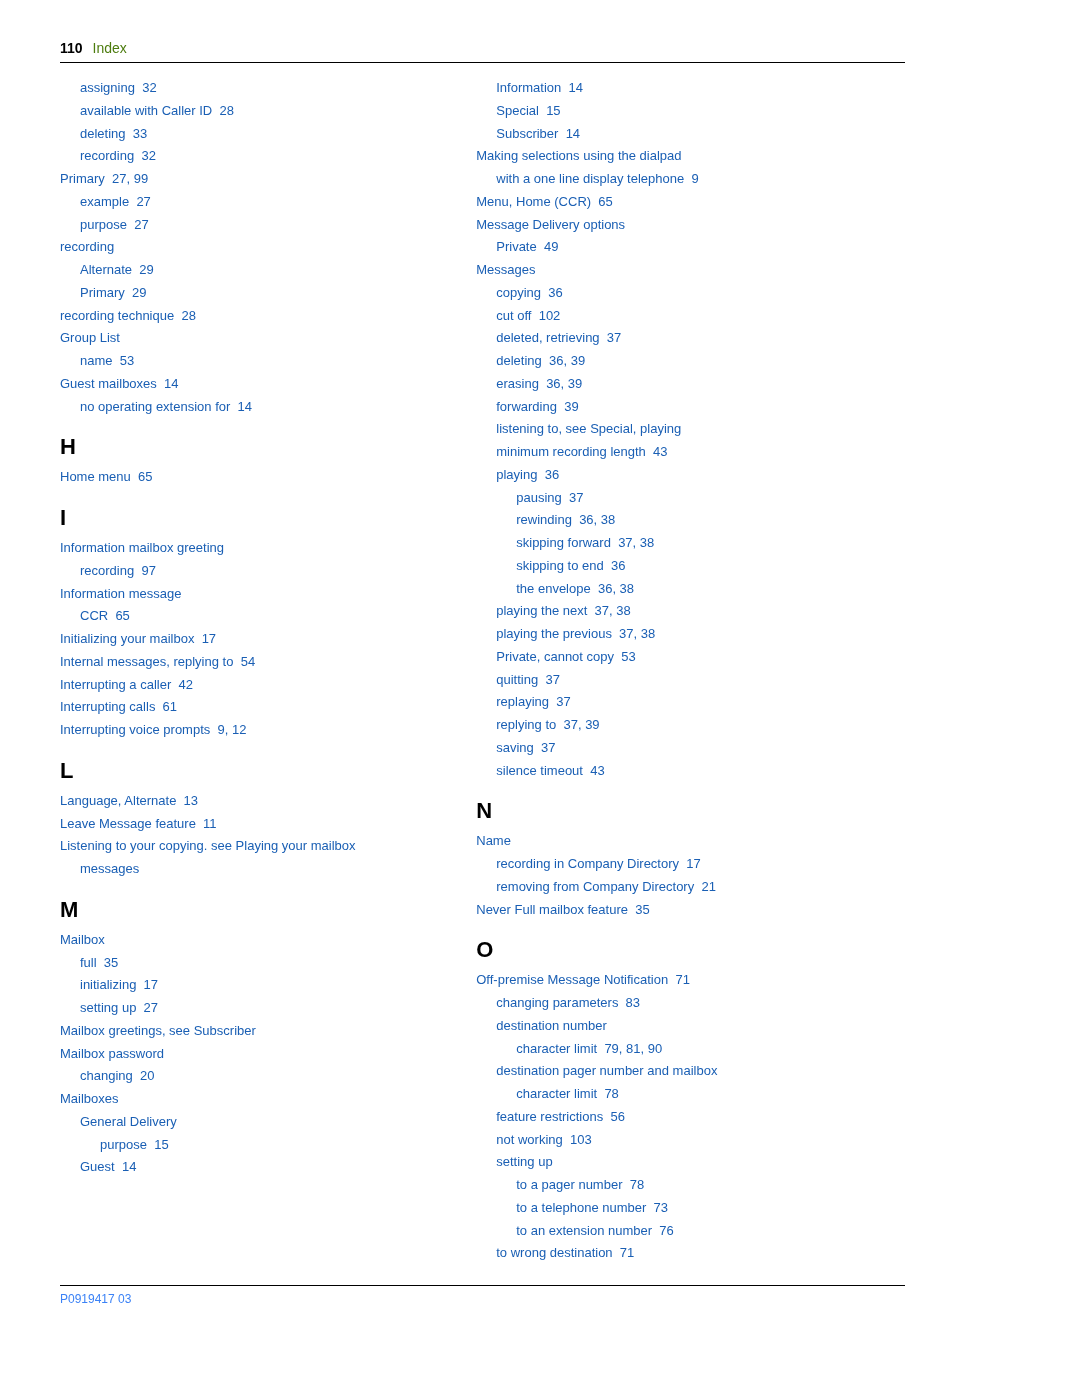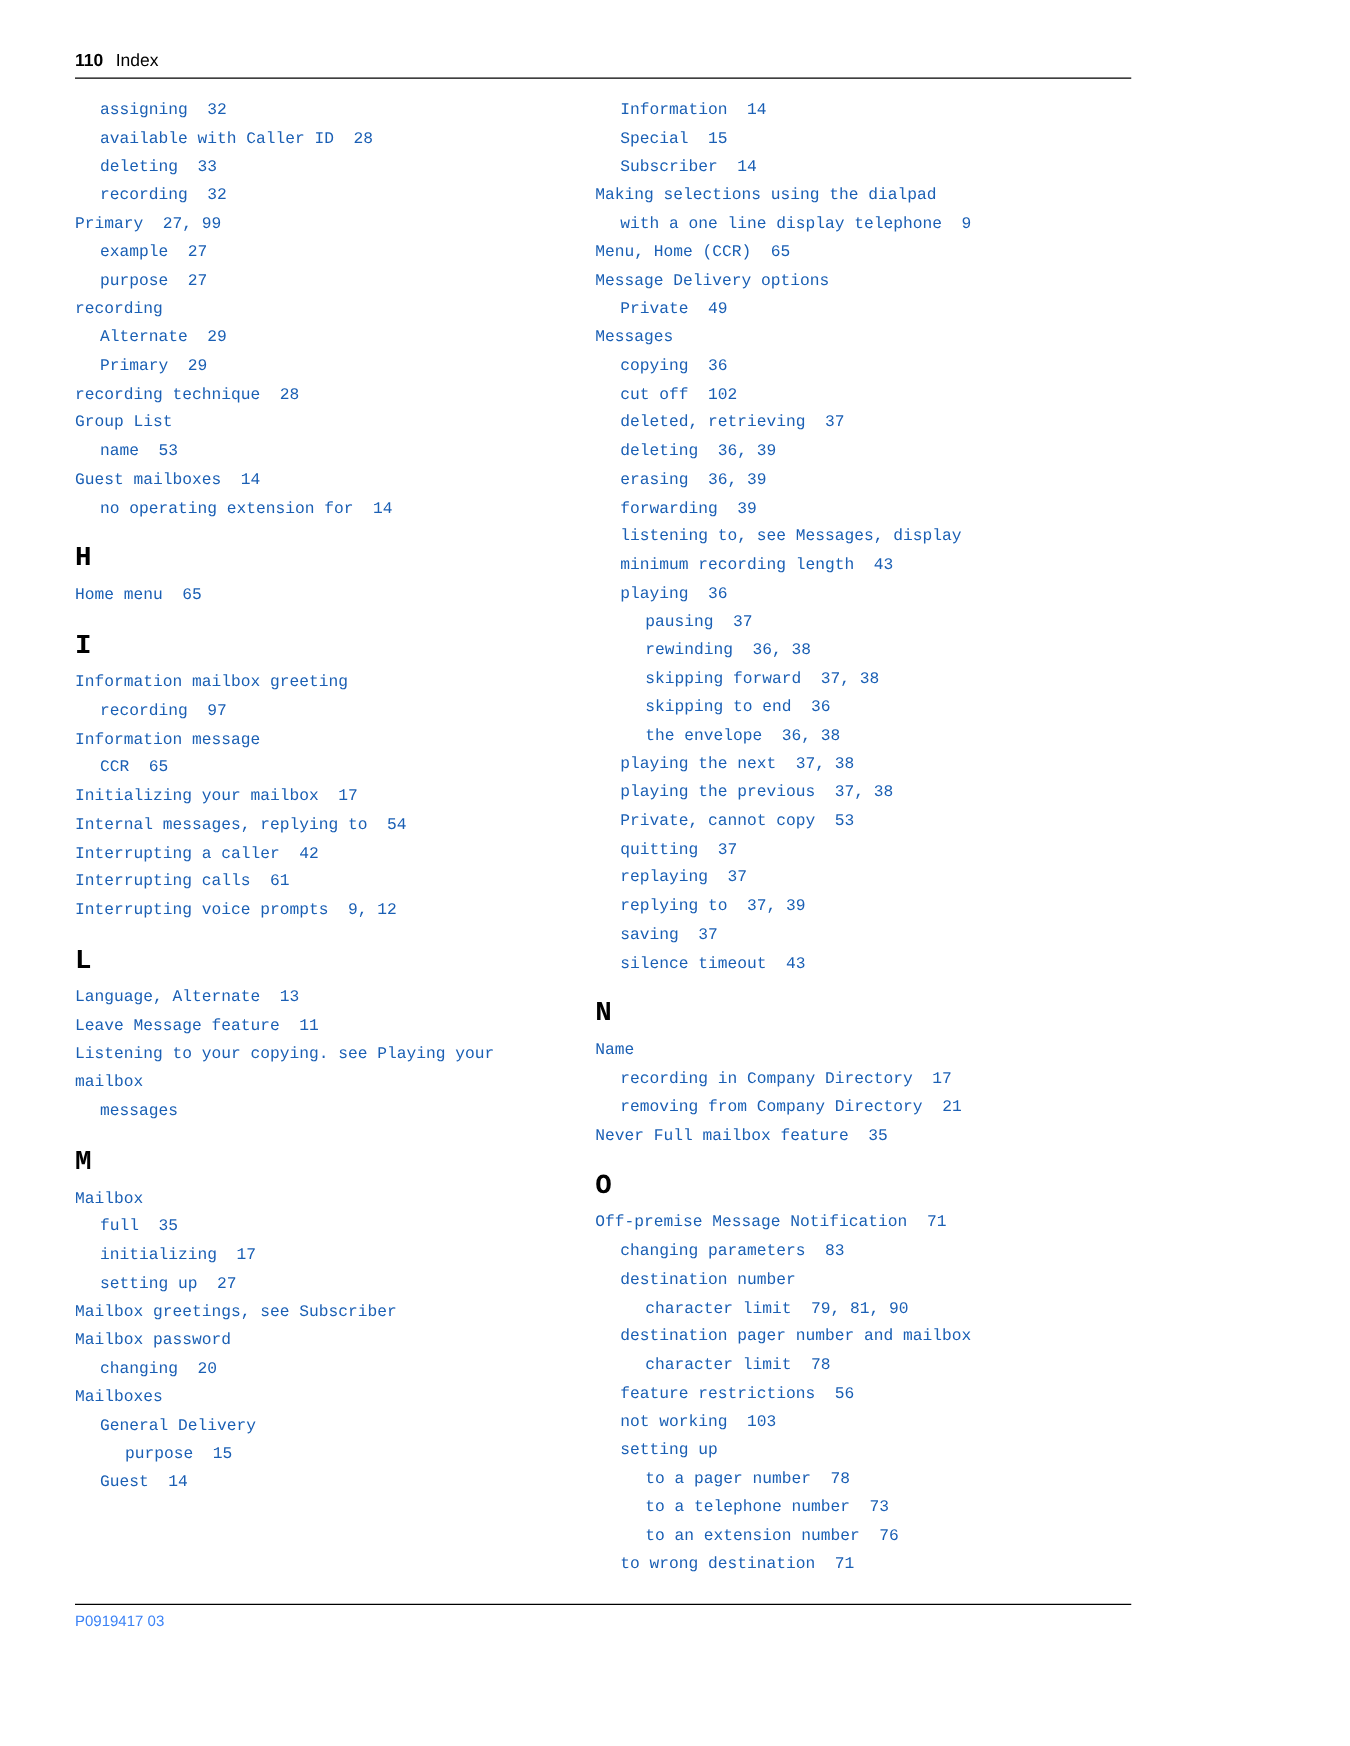--- a/index.html
+++ b/index.html
@@ -25,34 +25,33 @@
       padding-bottom: 6px;
       margin-bottom: 14px;
     }
     .top-bar-title {
       font-weight: bold;
       font-size: 14px;
       color: #000;
     }
     .top-bar-section {
       font-size: 14px;
-      color: #000000;
+      color: #4d7c0f;
       margin-left: 10px;
     }
     .bottom-bar {
       border-top: 1px solid #000;
       padding-top: 6px;
       margin-top: 20px;
       font-size: 12px;
       color: #3b82f6;
     }
     .columns {
       display: flex;
       gap: 0;
-      font-family: Liberation Mono, monospace;
     }
     .col-left {
       width: 460px;
       padding-right: 30px;
     }
     .col-right {
       width: 500px;
       padding-left: 10px;
     }
     .index-entry {
@@ -163,21 +162,21 @@
         <span class="entry-line">Menu, Home (CCR)&nbsp;&nbsp;<span class="num">65</span></span>
         <span class="entry-line">Message Delivery options</span>
         <span class="entry-line indent1">Private&nbsp;&nbsp;<span class="num">49</span></span>
         <span class="entry-line">Messages</span>
         <span class="entry-line indent1">copying&nbsp;&nbsp;<span class="num">36</span></span>
         <span class="entry-line indent1">cut off&nbsp;&nbsp;<span class="num">102</span></span>
         <span class="entry-line indent1">deleted, retrieving&nbsp;&nbsp;<span class="num">37</span></span>
         <span class="entry-line indent1">deleting&nbsp;&nbsp;<span class="num">36, 39</span></span>
         <span class="entry-line indent1">erasing&nbsp;&nbsp;<span class="num">36, 39</span></span>
         <span class="entry-line indent1">forwarding&nbsp;&nbsp;<span class="num">39</span></span>
-        <span class="entry-line indent1">listening to, see Messages, display</span>
+        <span class="entry-line indent1">listening to, see Special, playing</span>
         <span class="entry-line indent1">minimum recording length&nbsp;&nbsp;<span class="num">43</span></span>
         <span class="entry-line indent1">playing&nbsp;&nbsp;<span class="num">36</span></span>
         <span class="entry-line indent2">pausing&nbsp;&nbsp;<span class="num">37</span></span>
         <span class="entry-line indent2">rewinding&nbsp;&nbsp;<span class="num">36, 38</span></span>
         <span class="entry-line indent2">skipping forward&nbsp;&nbsp;<span class="num">37, 38</span></span>
         <span class="entry-line indent2">skipping to end&nbsp;&nbsp;<span class="num">36</span></span>
         <span class="entry-line indent2">the envelope&nbsp;&nbsp;<span class="num">36, 38</span></span>
         <span class="entry-line indent1">playing the next&nbsp;&nbsp;<span class="num">37, 38</span></span>
         <span class="entry-line indent1">playing the previous&nbsp;&nbsp;<span class="num">37, 38</span></span>
         <span class="entry-line indent1">Private, cannot copy&nbsp;&nbsp;<span class="num">53</span></span>

